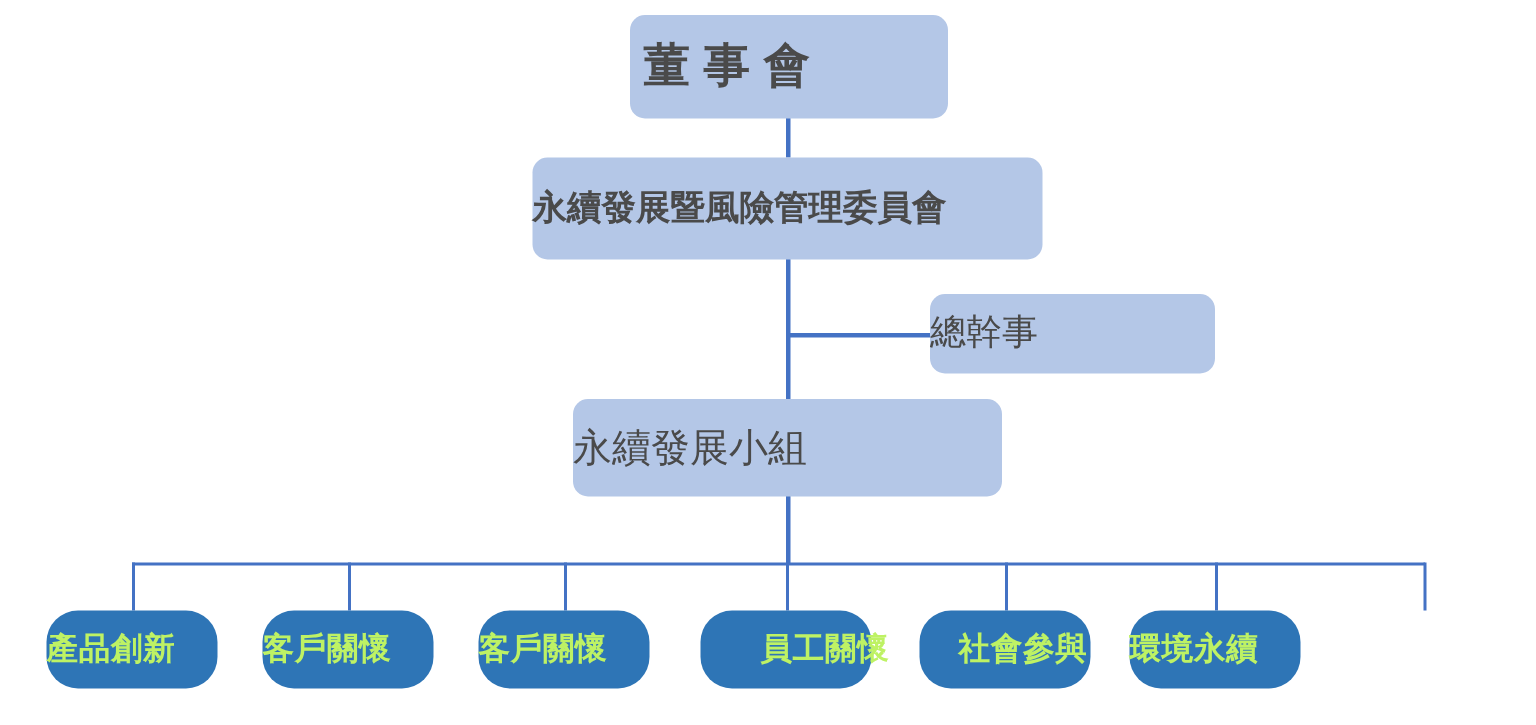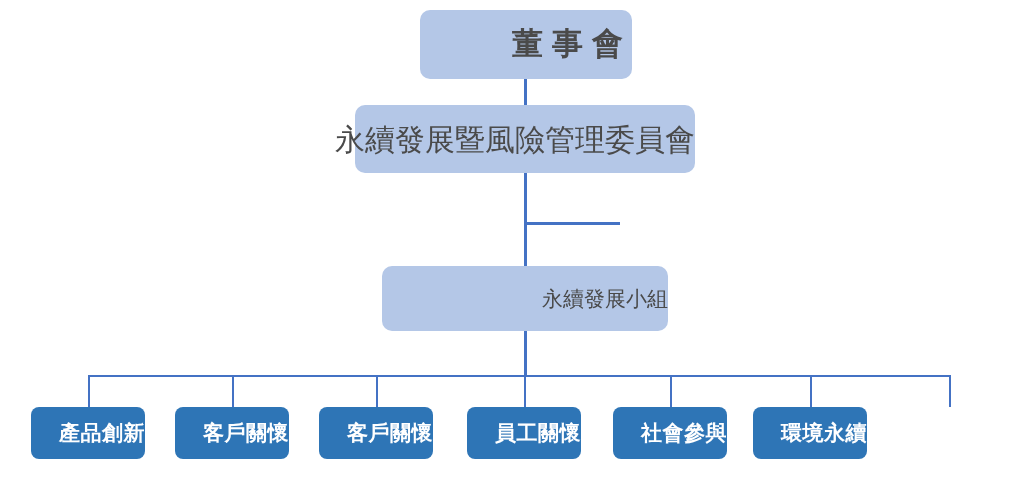--- a/index.html
+++ b/index.html
@@ -17,57 +17,57 @@
     height: 483px;
     background: #ffffff;
     overflow: hidden;
   }
   
   .node {
     position: absolute;
     box-sizing: border-box;
     display: flex;
     align-items: center;
-    justify-content: flex-end;
+    justify-content: flex-start;
     text-align: center;
     border-radius: 10px;
     z-index: 3;
   }
   .node.level-light {
     background: #b4c7e7;
     color: #4a4a4a;
   }
   .node.level-dark {
     background: #2e75b6;
-    color: #ffffff;
-    border-radius: 8px;
+    color: #bef264;
+    border-radius: 21px;
   }
   .node-label {
     display: block;
     line-height: 1.1;
     white-space: nowrap;
   }
   
   #node-board .node-label {
     font-size: 31px;
     font-weight: bold;
     letter-spacing: 9px;
     text-indent: 9px;
   }
   #node-committee .node-label {
-    font-size: 30px;
-    font-weight: normal;
+    font-size: 23px;
+    font-weight: bold;
     letter-spacing: 0px;
   }
   #node-secretary .node-label {
     font-size: 24px;
     font-weight: normal;
   }
   #node-group .node-label {
-    font-size: 21px;
+    font-size: 26px;
     font-weight: normal;
   }
   .node.level-dark .node-label {
     font-size: 21px;
     font-weight: bold;
     letter-spacing: 0.5px;
   }
   
   .conn {
     position: absolute;
@@ -103,38 +103,41 @@
   <div class="conn conn-v conn-thin-v" style="left:949px; top:375px; height:32px;"></div>
 
   <div id="node-board" class="node level-light" style="left:420px; top:10px; width:212px; height:69px;">
     <span class="node-label">董事會</span>
   </div>
 
   <div id="node-committee" class="node level-light" style="left:355px; top:105px; width:340px; height:68px;">
     <span class="node-label">永續發展暨風險管理委員會</span>
   </div>
 
+  <div id="node-secretary" class="node level-light" style="left:620px; top:196px; width:190px; height:53px;">
+    <span class="node-label">總幹事</span>
+  </div>
 
   <div id="node-group" class="node level-light" style="left:382px; top:266px; width:286px; height:65px;">
     <span class="node-label">永續發展小組</span>
   </div>
 
   <div class="node level-dark" style="left:31px; top:407px; width:114px; height:52px;">
     <span class="node-label">產品創新</span>
   </div>
 
   <div class="node level-dark" style="left:175px; top:407px; width:114px; height:52px;">
     <span class="node-label">客戶關懷</span>
   </div>
 
   <div class="node level-dark" style="left:319px; top:407px; width:114px; height:52px;">
     <span class="node-label">客戶關懷</span>
   </div>
 
-  <div class="node level-dark" style="left:467px; top:407px; width:114px; height:52px;">
+  <div class="node level-dark" style="left:467px; top:407px; width:114px; height:52px;padding-left:40px;">
     <span class="node-label">員工關懷</span>
   </div>
 
   <div class="node level-dark" style="left:613px; top:407px; width:114px; height:52px;padding-left:26px;">
     <span class="node-label">社會參與</span>
   </div>
 
   <div class="node level-dark" style="left:753px; top:407px; width:114px; height:52px;">
     <span class="node-label">環境永續</span>
   </div>

